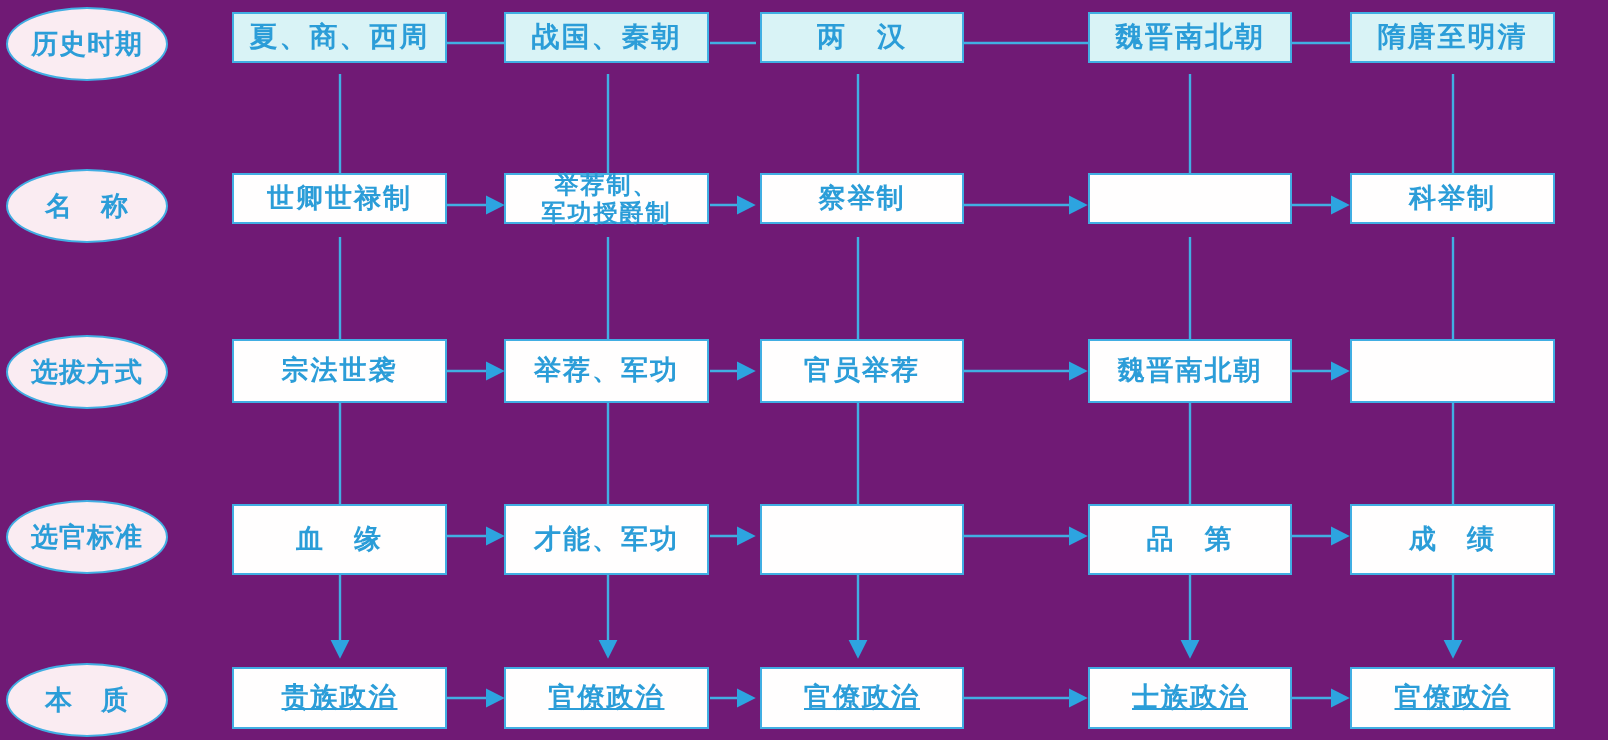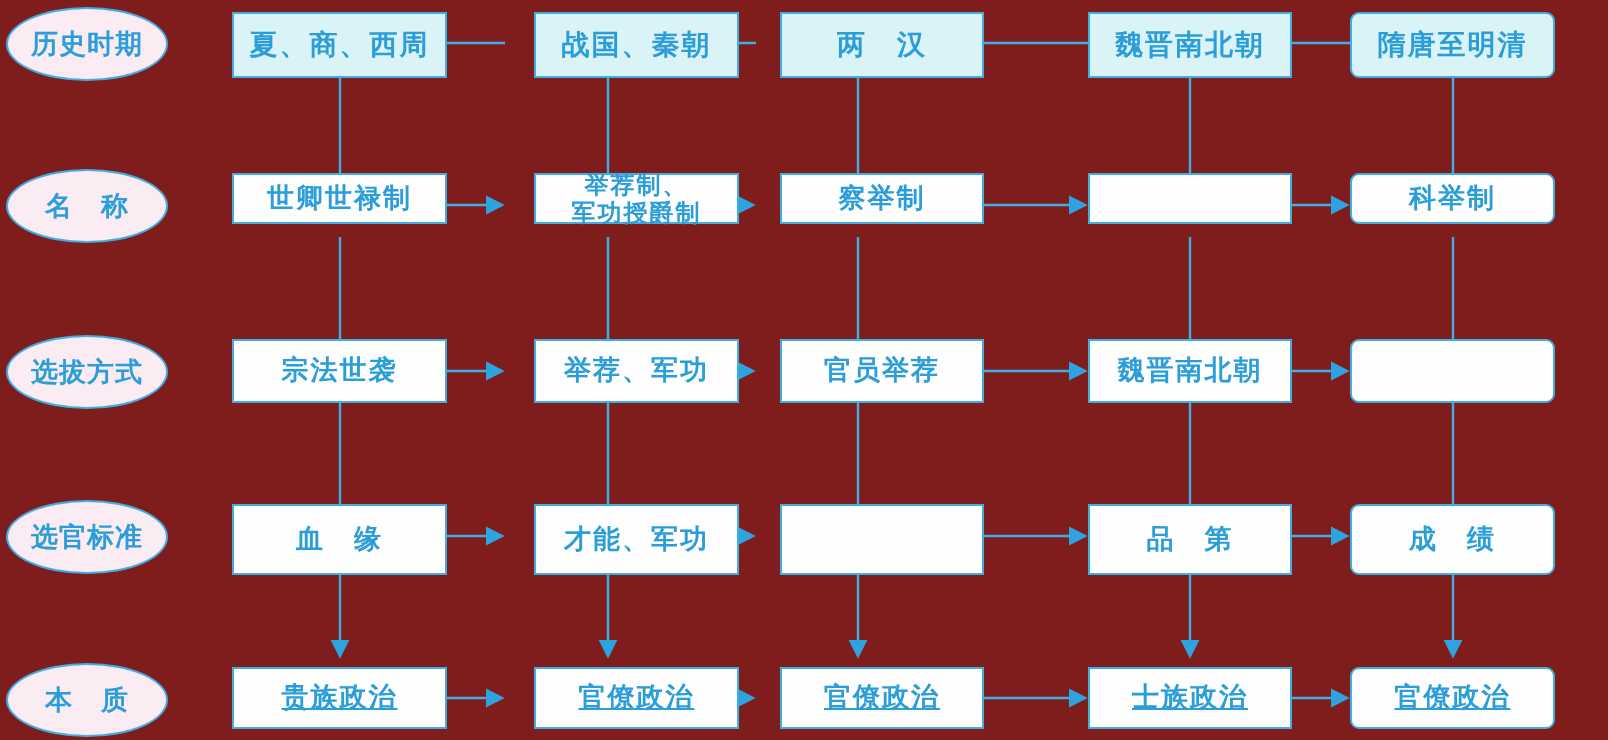--- a/index.html
+++ b/index.html
@@ -12,21 +12,21 @@
   * { box-sizing: border-box; }
   html, body {
     margin: 0; padding: 0;
     background: #ffffff;
     font-family: "Liberation Sans", "DejaVu Sans", sans-serif;
   }
   .canvas {
     position: relative;
     width: 1608px;
     height: 740px;
-    background: #7f1d1d;
+    background: #701a75;
     overflow: hidden;
   }
   svg.connectors {
     position: absolute;
     left: 0; top: 0;
     width: 1608px; height: 740px;
     pointer-events: none;
   }
   svg.connectors line {
     stroke: var(--line);
@@ -64,26 +64,26 @@
     font-weight: bold;
     font-size: 27px;
     display: flex;
     align-items: center;
     justify-content: center;
     text-align: center;
     letter-spacing: 1px;
   }
   
   .c0 { left: 232px;  width: 215px; }
-  .c1 { left: 534px;  width: 205px; }
-  .c2 { left: 780px;  width: 204px; }
+  .c1 { left: 504px;  width: 205px; }
+  .c2 { left: 760px;  width: 204px; }
   .c3 { left: 1088px; width: 204px; }
-  .c4 { left: 1350px; width: 205px; border-radius: 9px; }
+  .c4 { left: 1350px; width: 205px; }
   
-  .r0 { top: 12px;  height: 66px; }
+  .r0 { top: 12px;  height: 51px; }
   .r1 { top: 173px; height: 51px; }
   .r2 { top: 339px; height: 64px; text-align: center; }
   .r3 { top: 504px; height: 71px; }
   .r4 { top: 667px; height: 62px; text-decoration: underline; }
   
   .ov0 { top: 7px; }
   .ov1 { top: 169px; }
   .ov2 { top: 335px; }
   .ov3 { top: 500px; }
   .ov4 { top: 663px; }

